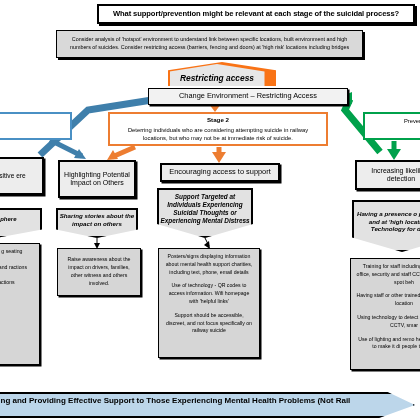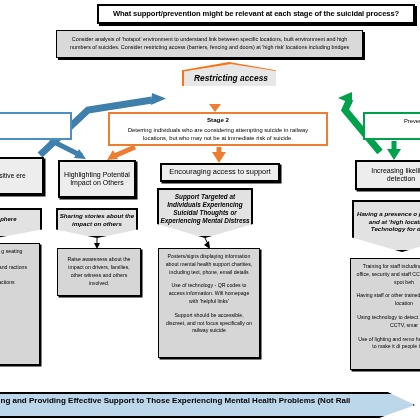--- a/index.html
+++ b/index.html
@@ -20,21 +20,21 @@
     border:2px solid #000;background:#fff;
     font-size:7.6px;font-weight:bold;letter-spacing:-.1px;
     box-shadow:2px 2px 0 #000;
   }
   .note-grey{
     left:56px;top:30px;width:307px;height:28px;
     border:1.6px solid #000;background:#d9d9d9;
     font-size:5.4px;padding:2px 5px;line-height:1.45;
     box-shadow:2px 2px 0 #000;
   }
-  .pent-wrap{position:absolute;left:182px;top:62px;width:94px;height:24px;
+  .pent-wrap{position:absolute;left:168px;top:62px;width:108px;height:24px;
     background:#f97316;clip-path:polygon(0 100%,0 34%,50% 0,100% 34%,100% 100%);}
   .pent-in{position:absolute;left:1.5px;top:2px;width:95px;height:22px;
     background:#e7e7e7;clip-path:polygon(0 100%,0 34%,50% 0,100% 34%,100% 100%);
     display:flex;align-items:flex-end;justify-content:center;
     font-style:italic;font-weight:bold;font-size:8.4px;padding-bottom:3px;box-sizing:border-box;}
 
   .change-env{
     left:148px;top:88px;width:200px;height:17px;
     border:1.6px solid #000;background:#f2f2f2;
     font-size:7.4px;font-weight:500;
@@ -146,20 +146,21 @@
   </svg>
 
   <div class="box hdr-q">What support/prevention might be relevant at each stage of the suicidal process?</div>
 
   <div class="box note-grey">Consider analysis of 'hotspot' environment to understand link between specific locations, built environment and high numbers of suicides. Consider restricting access (barriers, fencing and doors) at 'high risk' locations including bridges</div>
 
   <div class="pent-wrap">
     <div class="pent-in">Restricting access</div>
   </div>
 
+  <div class="box change-env">Change Environment – Restricting Access</div>
 
   <div class="box stage-blue">rail location/method
 ts)</div>
 
   <div class="box stage-orange">
     <div class="s2-title">Stage 2</div>
     <div>Deterring individuals who are considering attempting suicide in railway locations, but who may not be at immediate risk of suicide.</div>
   </div>
 
   <div class="box stage-green">Preventing s

